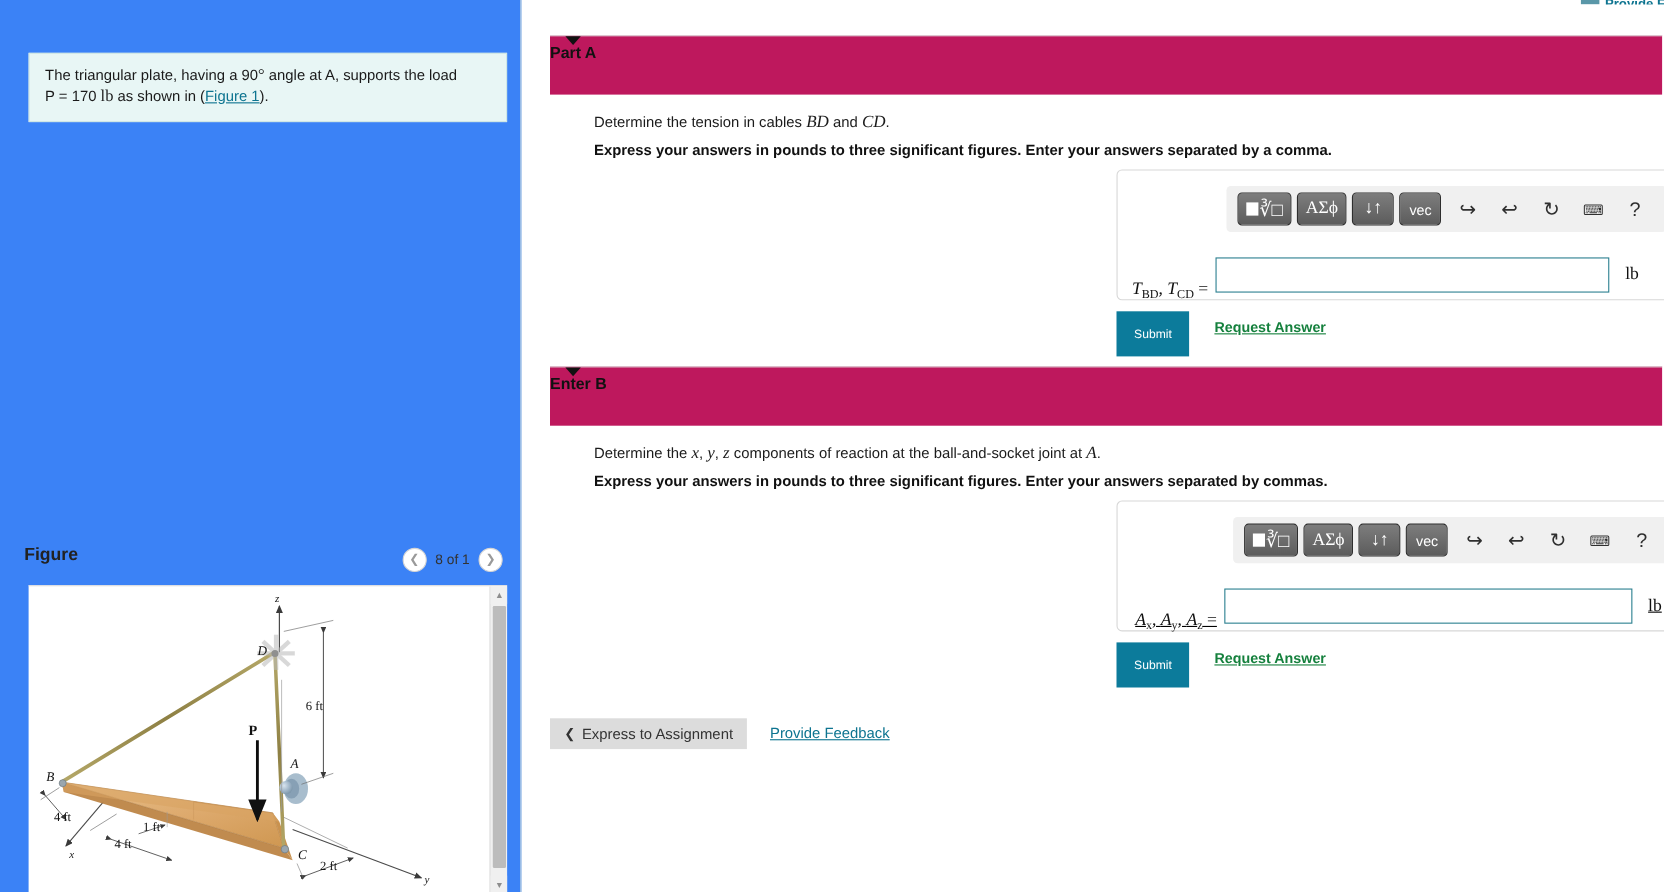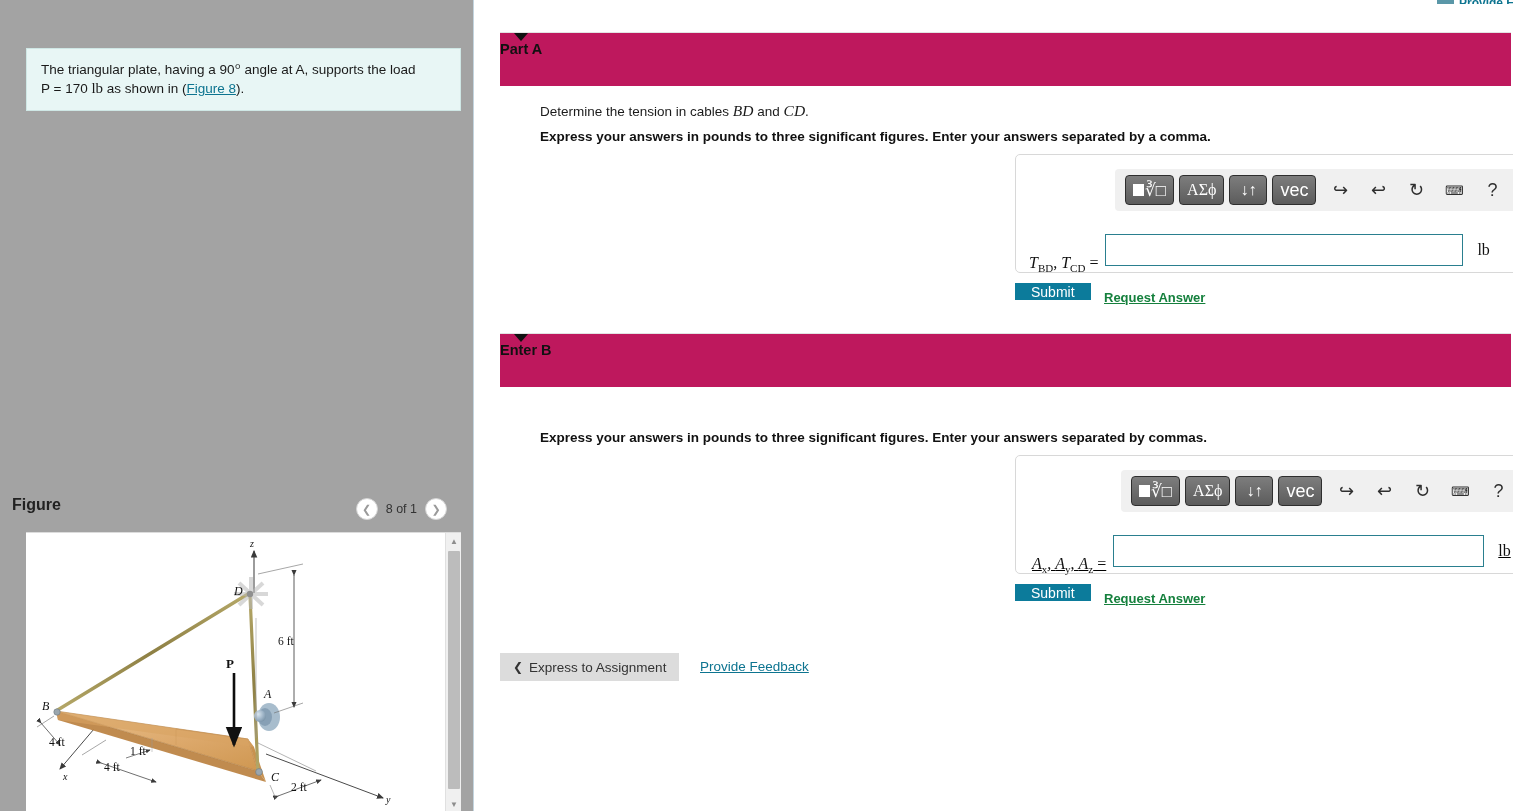--- a/index.html
+++ b/index.html
@@ -22,36 +22,36 @@
   .topcut .sq {
     display: inline-block; width: 17px; height: 8px;
     background: #5a97a8; vertical-align: top; margin-right: 5px;
   }
 
   
   .left-panel {
     position: absolute; left: 0; top: 0;
     width: 474px; height: 811px;
     border-right: 1px solid #c3d4de;
-    background: #a3a3a3;
+    background: #3b82f6;
   }
   .qbox {
     position: absolute; left: 26px; top: 48px;
     width: 435px;
     background: #e8f6f5;
     border: 1px solid #cfe7e5;
     padding: 11px 12px 12px 14px;
     font-size: 13.5px; color: #1a1a1a; line-height: 1.28;
   }
   .qbox .mr { font-family: "Liberation Serif", serif; font-style: normal; font-size: 15px; }
   .qbox a { color: #0d7490; text-decoration: underline; }
 
   
   .fig-head {
-    position: absolute; left: 12px; top: 496px; width: 435px; height: 32px;
+    position: absolute; left: 22px; top: 496px; width: 435px; height: 32px;
   }
   .fig-title { font-size: 16px; font-weight: bold; color: #222; }
   .fig-pager {
     position: absolute; right: 0; top: 2px;
     display: flex; align-items: center; gap: 8px;
   }
   .pg-btn {
     width: 22px; height: 22px; border-radius: 50%;
     border: 1px solid #d4d4d4; background: #fff;
     display: flex; align-items: center; justify-content: center;
@@ -117,21 +117,21 @@
     position: absolute; border-radius: 4px; background: #f0f0f0;
     display: flex; align-items: center; height: 42px; padding: 0 10px;
   }
   .tb-btn {
     height: 30px; min-width: 38px; margin-right: 5px;
     border-radius: 4px; border: 1px solid #2e2e2e;
     background: linear-gradient(#7d7d7d, #5c5c5c);
     color: #fff; display: flex; align-items: center; justify-content: center;
     font-family: "Liberation Serif", serif; font-size: 16px; padding: 0 7px;
   }
-  .tb-btn.vec { font-family: "Liberation Sans", sans-serif; font-size: 18px; }
+  .tb-btn.vec { font-family: "Liberation Sans", sans-serif; font-size: 13px; }
   .tb-icn {
     width: 34px; height: 30px; margin: 0 2px;
     display: flex; align-items: center; justify-content: center;
     color: #2f2f2f; font-size: 18px;
   }
   .sqroot { display: flex; align-items: center; gap: 1px; }
   .sqroot .blk { width: 11px; height: 12px; background: #fff; display: inline-block; }
 
   .field-row { position: absolute; display: flex; align-items: center; }
   .field-label {
@@ -141,23 +141,23 @@
   .field-label sub { font-size: 11px; }
   .field-input {
     height: 32px; border: 1px solid #2a7f8f; background: #fff;
   }
   .field-unit {
     font-family: "Liberation Serif", serif; font-size: 16px;
     color: #111; margin-left: 14px;
   }
 
   .submit-btn {
-    position: absolute; height: 17px; padding: 0 16px;
+    position: absolute; height: 41px; padding: 0 16px;
     background: #0c7b9b; color: #fff; border: none;
-    font-size: 14px; font-family: "Liberation Sans", sans-serif;
+    font-size: 11px; font-family: "Liberation Sans", sans-serif;
     display: flex; align-items: center; justify-content: center;
   }
   .req-link {
     position: absolute; font-size: 13px; color: #15803d;
     text-decoration: underline; font-weight: bold;
   }
 
   .return-btn {
     position: absolute; left: 500px; top: 653px;
     height: 28px; padding: 0 13px; background: #dcdcdc;
@@ -176,21 +176,21 @@
 <div class="page">
 
   <div class="topcut">
     <span class="sq"></span><span>Provide Feedback</span>
   </div>
 
   <div class="left-panel">
 
     <div class="qbox">
       <span>The triangular plate, having a 90</span><span class="mr">°</span><span> angle at </span><span class="mv">A</span><span>, supports the load</span><br>
-      <span class="mv">P</span><span> = 170 </span><span class="mr">lb</span><span> as shown in (</span><a href="#">Figure 8</a><span>).</span>
+      <span class="mv">P</span><span> = 170 </span><span class="mr">lb</span><span> as shown in (</span><a href="#">Figure 1</a><span>).</span>
     </div>
 
     <div class="fig-head">
       <span class="fig-title">Figure</span>
       <div class="fig-pager">
         <div class="pg-btn">❮</div>
         <span class="pg-label">8 of 1</span>
         <div class="pg-btn">❯</div>
       </div>
     </div>
@@ -340,20 +340,23 @@
     </div>
 
     <button class="submit-btn" style="left:540px; top:283px;">Submit</button>
     <a class="req-link" style="left:629px; top:290px;" href="#">Request Answer</a>
 
     <div class="part-header" style="top:333px;">
       <div class="caret"></div>
       <span class="part-title">Enter B</span>
     </div>
 
+    <div class="prompt" style="top:403px;">
+      <span>Determine the </span><span class="mv">x</span><span>, </span><span class="mv">y</span><span>, </span><span class="mv">z</span><span> components of reaction at the ball-and-socket joint at </span><span class="mv">A</span><span>.</span>
+    </div>
 
     <div class="bold-inst" style="top:430px;">Express your answers in pounds to three significant figures. Enter your answers separated by commas.</div>
 
     <div class="ansbox" style="left:540px; top:455px; width:526px; height:119px;">
       <div class="toolbar" style="left:105px; top:14px;">
         <div class="tb-btn">
           <span class="sqroot">
               <span class="blk"></span>
               <span style="font-size:17px;">∛□</span>
             </span>

